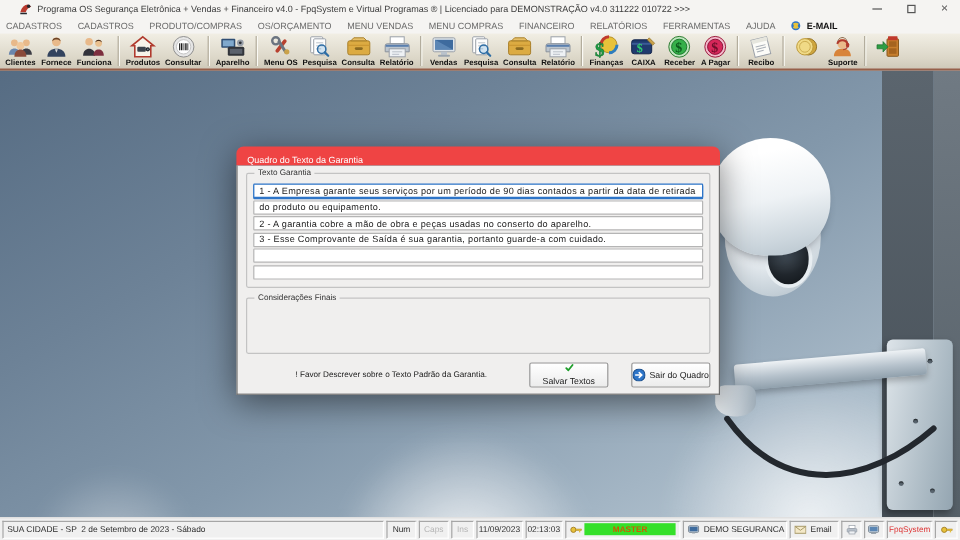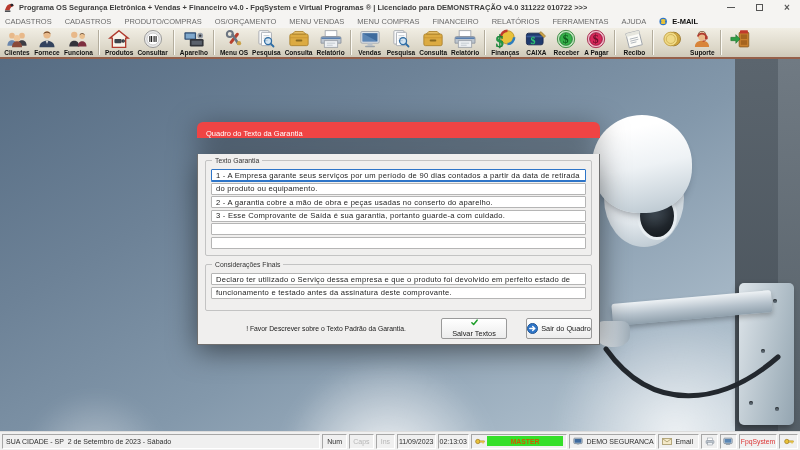--- a/index.html
+++ b/index.html
@@ -2,21 +2,21 @@
 <html><head>
 <meta charset="utf-8">
 <style>
   * { margin:0; padding:0; box-sizing:border-box; }
   html,body { width:800px; height:450px; overflow:hidden; background:#000; }
   body { font-family:"Liberation Sans", sans-serif; position:relative; }
   #window { position:absolute; inset:0; background:#f2f1ef; }
 
   
   #titlebar { position:absolute; left:0; top:0; width:800px; height:15px;
-    background:#f5f4f2; display:flex; align-items:center; padding-left:4px; gap:4px;font-weight:bold; }
+    background:#f5f4f2; display:flex; align-items:center; padding-left:16px; gap:4px; }
   #titlebar .title { font-size:7.5px; color:#3c3c3c; white-space:nowrap; overflow:hidden; }
   #win-controls { position:absolute; right:8px; top:0; height:15px; display:flex; gap:18px; align-items:center; }
   .wc { width:10px; height:10px; display:flex; align-items:center; justify-content:center; cursor:default; }
   .wc-min i { display:block; width:8px; height:1px; background:#555; }
   .wc-max i { display:block; width:7px; height:7px; border:1px solid #555; }
   .wc-close { font-size:10px; color:#555; line-height:10px; }
 
   
   #menubar { position:absolute; left:0; top:15px; width:800px; height:13px;
     background:#f5f4f2; display:flex; align-items:center; gap:13px; padding-left:5px;
@@ -66,21 +66,21 @@
     border-radius:50% 50% 46% 46%;
     background:linear-gradient(168deg,#ffffff 18%,#eef2f5 52%,#ccd6dd 82%,#b6c3cc);
     box-shadow:0 6px 8px -4px rgba(30,40,50,.45); }
 
   
   #dialog { position:absolute; left:197px; top:122px; width:403px; height:207px;
     filter:drop-shadow(0 6px 14px rgba(0,0,0,.5)); }
   #dlg-title { height:16px; background:#ef4444; border-radius:6px 6px 0 0;
     display:flex; align-items:flex-end; padding-left:9px; color:#fff; font-size:7.5px; }
   #dlg-body { position:relative; height:191px; background:#f0efee;
-    border:1px solid #6f6f6f; border-top:none;margin-top:16px; }
+    border:1px solid #6f6f6f; border-top:none; }
   .grp { position:absolute; left:7px; width:387px; border:1px solid #c3c3c3; border-radius:2px; background:#f0efee; }
   #grp-garantia { top:6px; height:96px; }
   #grp-finais { top:110px; height:47px; }
   .grp-label { position:absolute; top:-5px; left:6px; background:#f0efee; padding:0 3px;
     font-size:6.8px; color:#333; line-height:9px; }
   .grp-fields { position:absolute; left:5px; right:5px; top:8px; }
   .fld { display:block; width:100%; height:12px; margin-bottom:1.5px; border:1px solid #b5b5b5;
     border-radius:1px; background:#fff; font-family:"Liberation Sans",sans-serif;
     font-size:7.6px; letter-spacing:.25px; color:#222; padding:0 4px; }
   .fld.focused { border:1px solid #2e75c8; box-shadow:0 1px 0 #2e75c8; }
@@ -467,24 +467,20 @@
           <input class="fld" readonly="" value="do produto ou equipamento." style="">
           <input class="fld" readonly="" value="2 - A garantia cobre a mão de obra e peças usadas no conserto do aparelho." style="">
           <input class="fld" readonly="" value="3 - Esse Comprovante de Saída é sua garantia, portanto guarde-a com cuidado." style="">
           <input class="fld" readonly="" value="" style="">
           <input class="fld" readonly="" value="" style="">
         </div>
       </div>
 
       <div class="grp" id="grp-finais">
         <span class="grp-label">Considerações Finais</span>
-        <div class="grp-fields">
-          <input class="fld" readonly="" value="Declaro ter utilizado o Serviço dessa empresa e que o produto foi devolvido em perfeito estado de" style="">
-          <input class="fld" readonly="" value="funcionamento e testado antes da assinatura deste comprovante." style="">
-        </div>
       </div>
 
       <div id="dlg-note">! Favor Descrever sobre o Texto Padrão da Garantia.</div>
 
       <div class="dlg-btn" id="btn-save">
         <svg viewBox="0 0 12 12">
           <path d="M1.5 6.5 L4.5 9.5 L10.5 2" fill="none" stroke="#1e9e2a" stroke-width="2.6" stroke-linecap="round" stroke-linejoin="round"></path>
         </svg>
         <span>Salvar Textos</span>
       </div>

